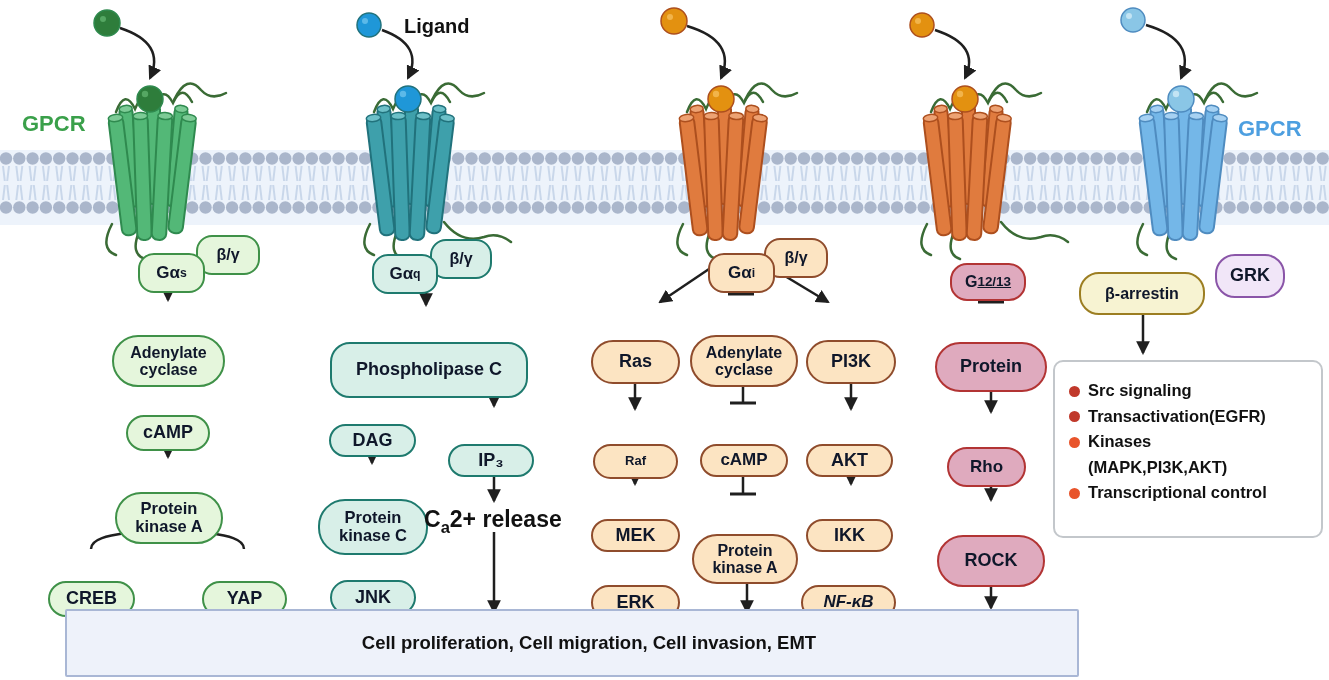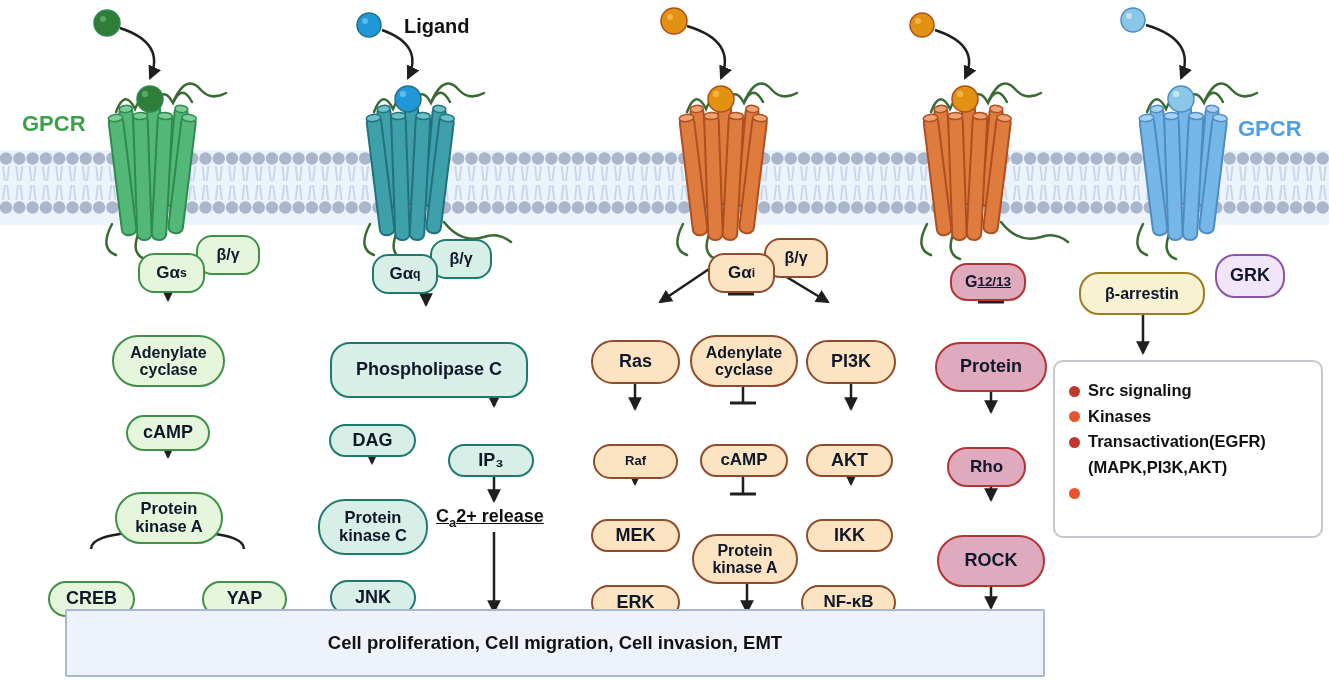--- a/index.html
+++ b/index.html
@@ -600,57 +600,58 @@
   <div class="node g" style="left:126px;top:383px;width:84px;height:36px;border-radius:18px;font-size:18px;">cAMP</div>
   <div class="node g" style="left:115px;top:460px;width:108px;height:52px;border-radius:26px;font-size:16.5px;padding:0 10px;">Protein kinase A</div>
   <div class="node g" style="left:48px;top:549px;width:87px;height:36px;border-radius:18px;font-size:18px;">CREB</div>
   <div class="node g" style="left:202px;top:549px;width:85px;height:36px;border-radius:18px;font-size:18px;">YAP</div>
 
   <div class="node t" style="left:330px;top:310px;width:198px;height:56px;border-radius:20px;font-size:18px;">Phospholipase C</div>
   <div class="node t" style="left:329px;top:392px;width:87px;height:33px;border-radius:17px;font-size:18px;">DAG</div>
   <div class="node t" style="left:448px;top:412px;width:86px;height:33px;border-radius:17px;font-size:18px;">IP₃</div>
   <div class="node t" style="left:318px;top:467px;width:110px;height:56px;border-radius:27px;font-size:16.5px;padding:0 10px;">Protein kinase C</div>
   <div class="node t" style="left:330px;top:548px;width:86px;height:35px;border-radius:18px;font-size:18px;">JNK</div>
-  <div class="freetext" style="left:436px;top:506px;width:165px;font-size:18px;text-decoration:underline;"><span>C</span><sub>a</sub><span>2+ release</span></div>
+  <div class="freetext" style="left:424px;top:506px;width:165px;font-size:23px;"><span>C</span><sub>a</sub><span>2+ release</span></div>
 
   <div class="node o" style="left:591px;top:308px;width:89px;height:44px;border-radius:22px;font-size:18px;">Ras</div>
   <div class="node o" style="left:690px;top:303px;width:108px;height:52px;border-radius:26px;font-size:16px;padding:0 8px;">Adenylate cyclase</div>
   <div class="node o" style="left:806px;top:308px;width:90px;height:44px;border-radius:22px;font-size:18px;">PI3K</div>
   <div class="node o" style="left:593px;top:412px;width:85px;height:35px;border-radius:18px;font-size:13px;">Raf</div>
   <div class="node o" style="left:700px;top:412px;width:88px;height:33px;border-radius:17px;font-size:17px;">cAMP</div>
   <div class="node o" style="left:806px;top:412px;width:87px;height:33px;border-radius:17px;font-size:18px;">AKT</div>
   <div class="node o" style="left:591px;top:487px;width:89px;height:33px;border-radius:17px;font-size:18px;">MEK</div>
   <div class="node o" style="left:692px;top:502px;width:106px;height:50px;border-radius:25px;font-size:16px;padding:0 10px;">Protein kinase A</div>
   <div class="node o" style="left:806px;top:487px;width:87px;height:33px;border-radius:17px;font-size:18px;">IKK</div>
   <div class="node o" style="left:591px;top:553px;width:89px;height:35px;border-radius:18px;font-size:18px;">ERK</div>
-  <div class="node o" style="left:801px;top:553px;width:95px;height:35px;border-radius:18px;font-size:17px;">NF-κB</div>
+  <div class="node o" style="left:801px;top:553px;width:95px;height:35px;border-radius:18px;font-size:17px;font-style:italic;">NF-κB</div>
 
   <div class="node p" style="left:935px;top:310px;width:112px;height:50px;border-radius:25px;font-size:18px;">Protein</div>
   <div class="node p" style="left:947px;top:415px;width:79px;height:40px;border-radius:20px;font-size:17px;">Rho</div>
   <div class="node p" style="left:937px;top:503px;width:108px;height:52px;border-radius:26px;font-size:18px;">ROCK</div>
 
   <div class="panel" style="left:1053px;top:360px;width:270px;height:178px;">
     <div class="prow">
       <span class="pb red"></span>
       <span>Src signaling</span>
     </div>
     <div class="prow">
+      <span class="pb red"></span>
+      <span>Transactivation(EGFR)</span>
+    </div>
+    <div class="prow">
       <span class="pb orange"></span>
       <span>Kinases</span>
-    </div>
-    <div class="prow">
-      <span class="pb red"></span>
-      <span>Transactivation(EGFR)</span>
     </div>
     <div class="prow">
       <span class="pb none"></span>
       <span>(MAPK,PI3K,AKT)</span>
     </div>
     <div class="prow">
       <span class="pb orange"></span>
+      <span>Transcriptional control</span>
     </div>
   </div>
 
-  <div class="outcome" style="left:65px;top:609px;width:976px;height:64px;">
+  <div class="outcome" style="left:65px;top:609px;width:976px;height:64px;padding-left:34px;">
     <span>Cell proliferation, Cell migration, Cell invasion, EMT</span>
   </div>
 
 </div>
 
 </body></html>

